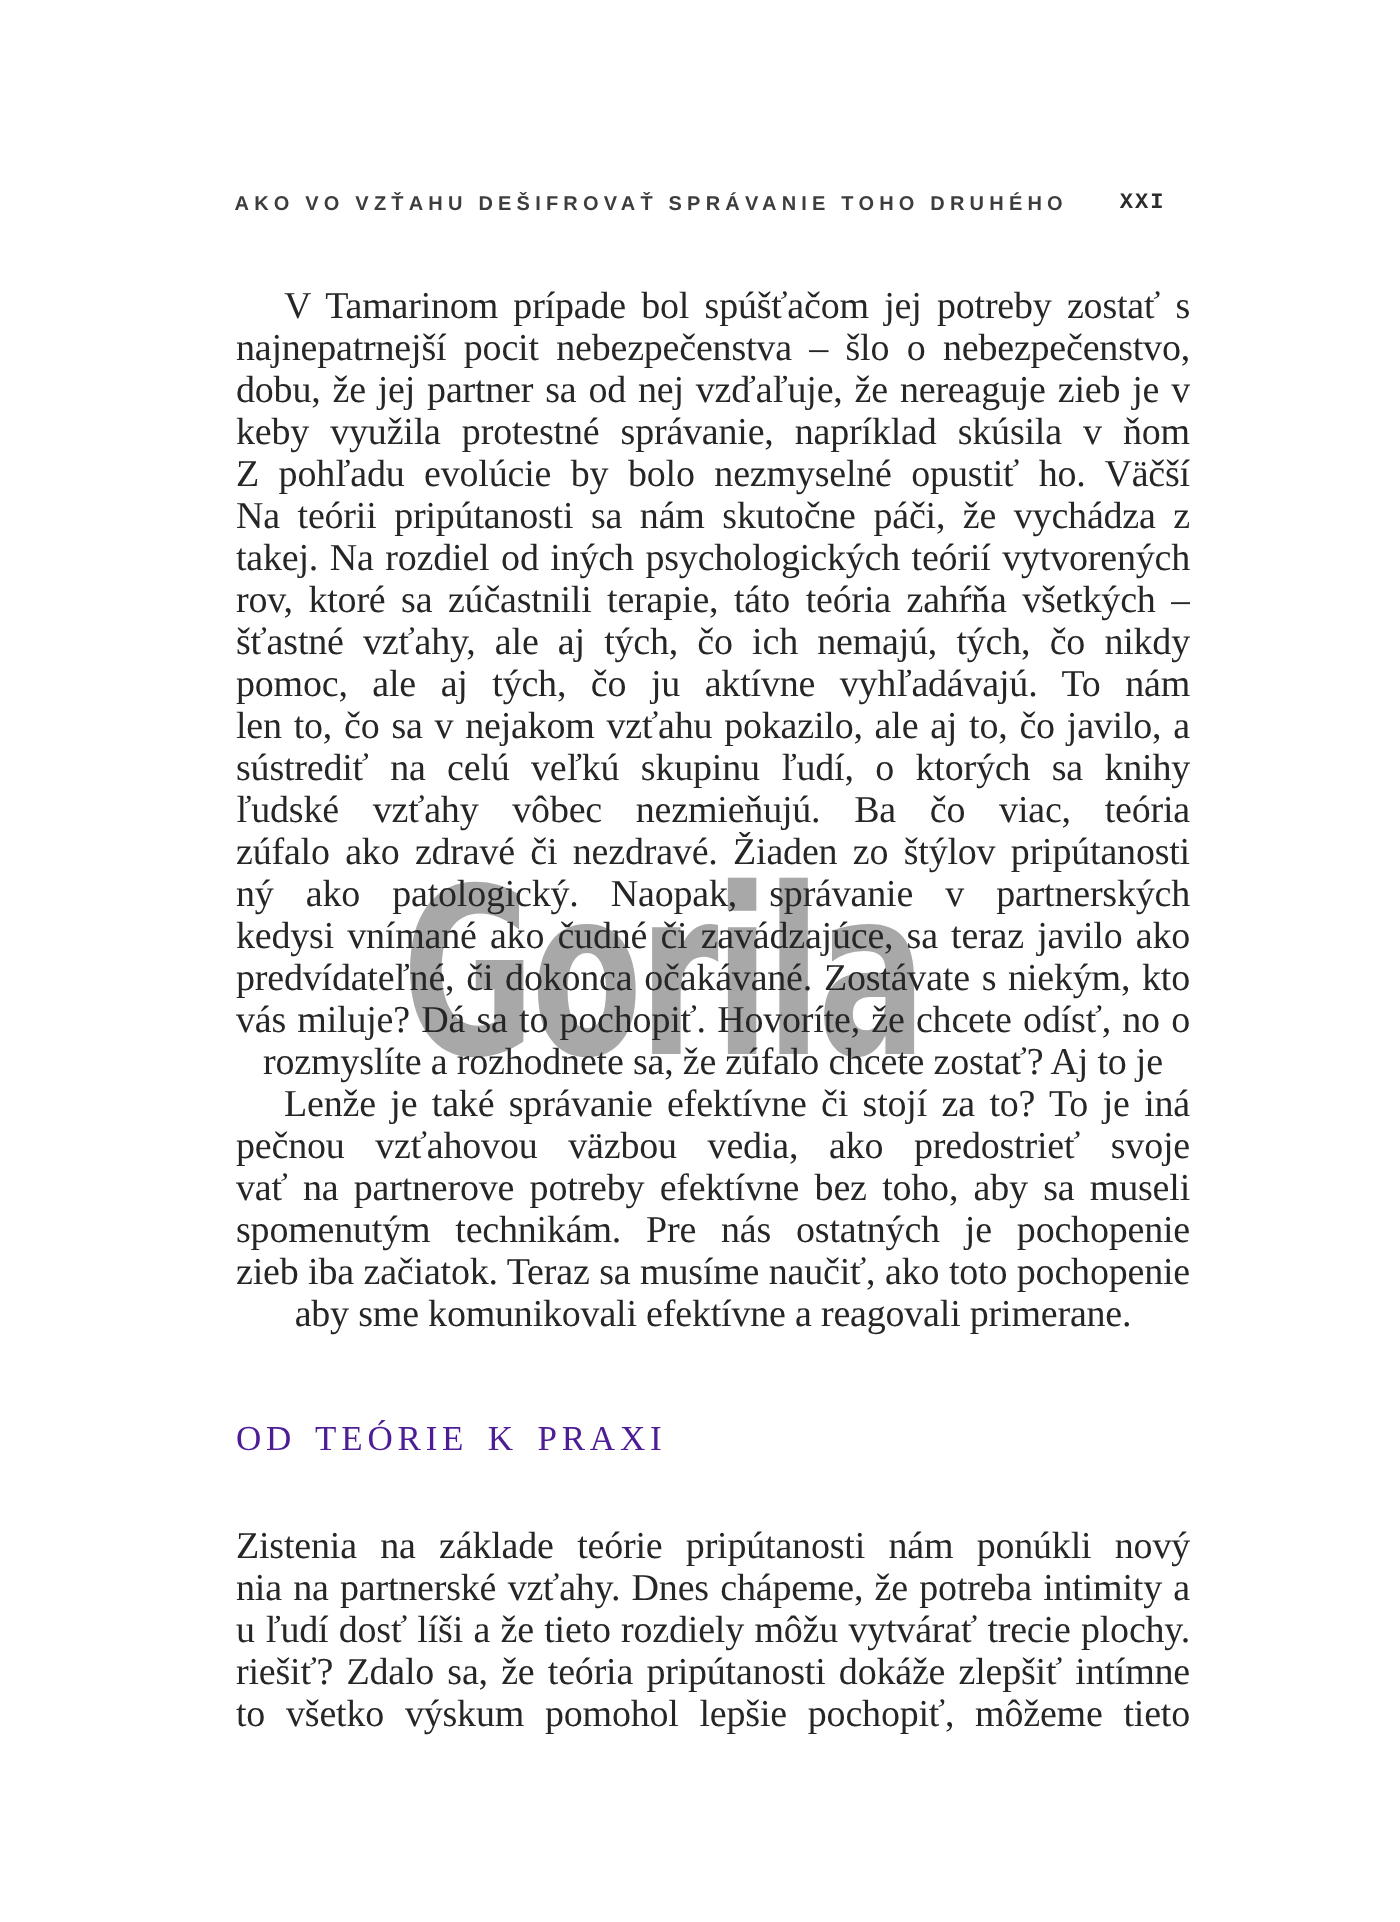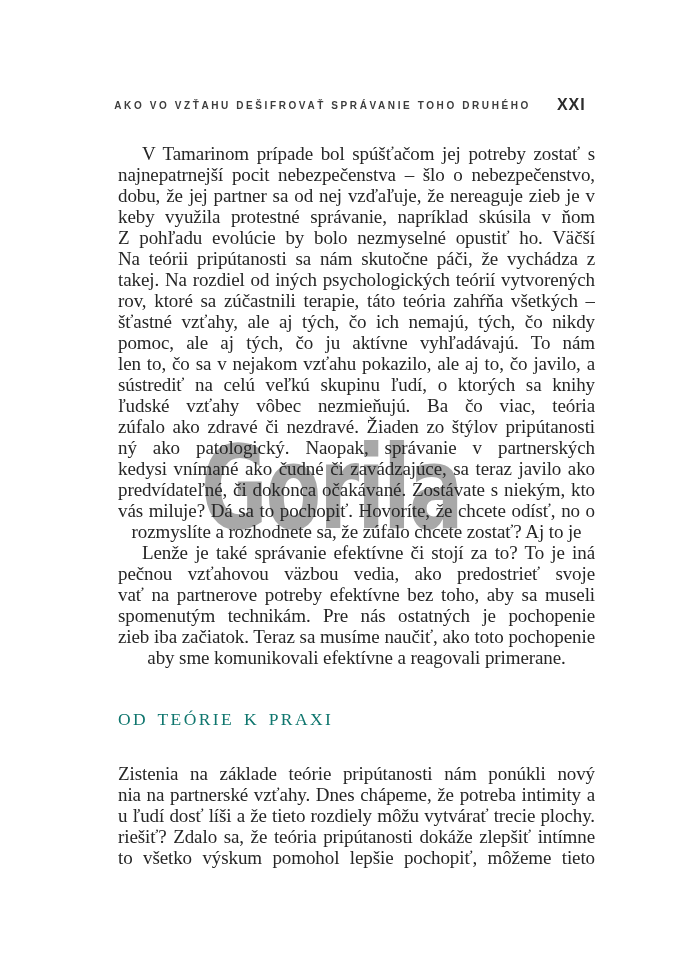--- a/index.html
+++ b/index.html
@@ -16,21 +16,21 @@
   .running-head {
     position:absolute; top:96px; left:0; width:700px;
     display:flex; justify-content:center; align-items:center; gap:26px;
     font-family:"Liberation Sans","DejaVu Sans",sans-serif;
   }
   .running-head .rh-title {
     font-size:10px; letter-spacing:2.6px; color:#3d3d3d; font-weight:bold;
     text-transform:uppercase; white-space:nowrap;
   }
   .running-head .rh-num {
-    font-size:16px; letter-spacing:1px; color:#2c2c2c; font-weight:bold;
+    font-size:11px; letter-spacing:1px; color:#2c2c2c; font-weight:bold;font-family:Liberation Mono, monospace;
   }
   
   .watermark {
     position:absolute; left:201px; top:430px;
     font-family:"DejaVu Sans","Liberation Sans",sans-serif;
     font-weight:bold; font-size:116px; line-height:1;
     letter-spacing:-3px;
     transform:scaleX(0.70); transform-origin:left top;
     z-index:1; user-select:none; white-space:nowrap;
   }
@@ -45,21 +45,21 @@
     text-align:justify; white-space:normal;
   }
   
   .tl::after { content:""; display:inline-block; width:100%; height:0; }
   .tl.flush { text-align:center; }
   .tl.flush::after { content:none; }
   .tl.fli { text-indent:24px; }
   .section-heading {
     margin-top:40px; height:22px; line-height:22px;
     font-size:17.5px; letter-spacing:2.4px; word-spacing:3px;
-    color:#0f766e; white-space:nowrap;
+    color:#4c1d95; white-space:nowrap;
   }
   .para-after-heading { margin-top:33px; }
 </style>
 </head>
 <body>
 
 <div class="page">
 
   <div class="running-head">
     <span class="rh-title">AKO VO VZŤAHU DEŠIFROVAŤ SPRÁVANIE TOHO DRUHÉHO</span>

